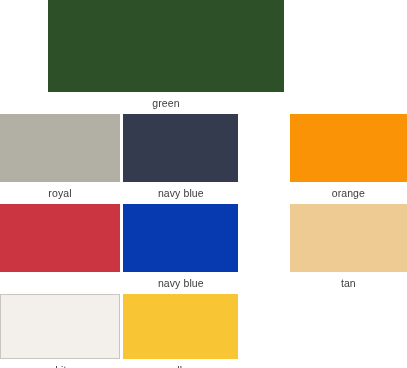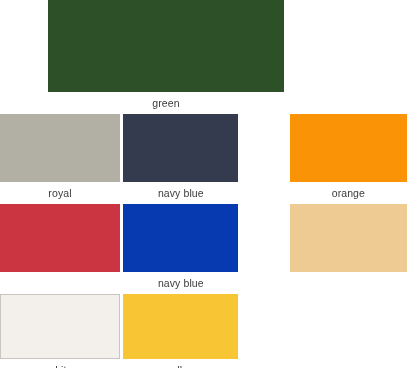--- a/index.html
+++ b/index.html
@@ -103,20 +103,21 @@
       <div class="chip" style="background-color: rgb(202, 53, 65);"></div>
     </div>
     <div class="gap"></div>
     <div class="cell cell-2">
       <div class="chip" style="background-color: rgb(7, 57, 176);"></div>
       <div class="caption" style="color: rgb(59, 59, 59);">navy blue</div>
     </div>
     <div class="gap"></div>
     <div class="cell cell-3">
       <div class="chip" style="background-color: rgb(238, 203, 146);"></div>
+      <div class="caption" style="color: rgb(59, 59, 59);">tan</div>
     </div>
   </div>
 
   <div class="swatch-row r3col r4">
     <div class="cell cell-1">
       <div class="chip chip-bordered" style="background-color: rgb(243, 240, 236); border-color: rgb(201, 198, 193);"></div>
       <div class="caption" style="color: rgb(59, 59, 59);">white</div>
     </div>
     <div class="gap"></div>
     <div class="cell cell-2">

